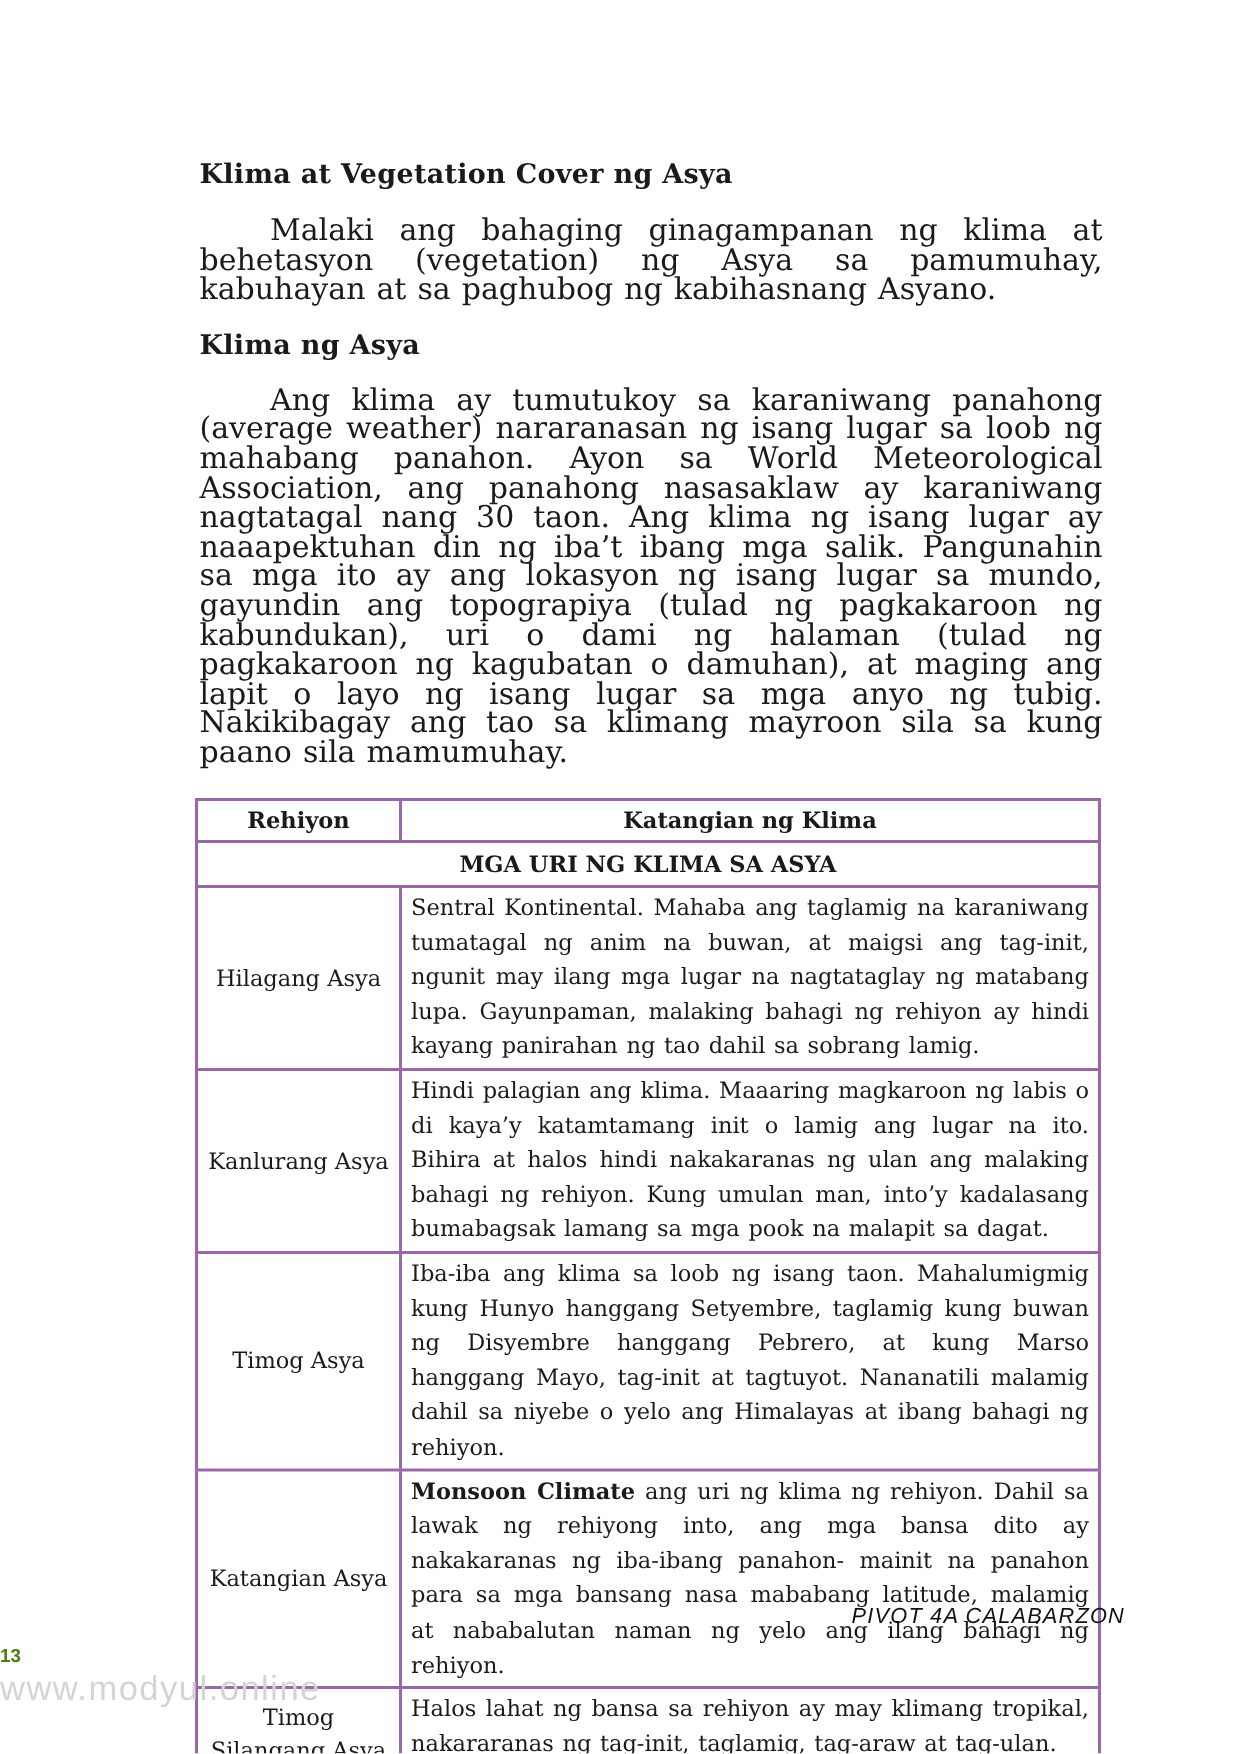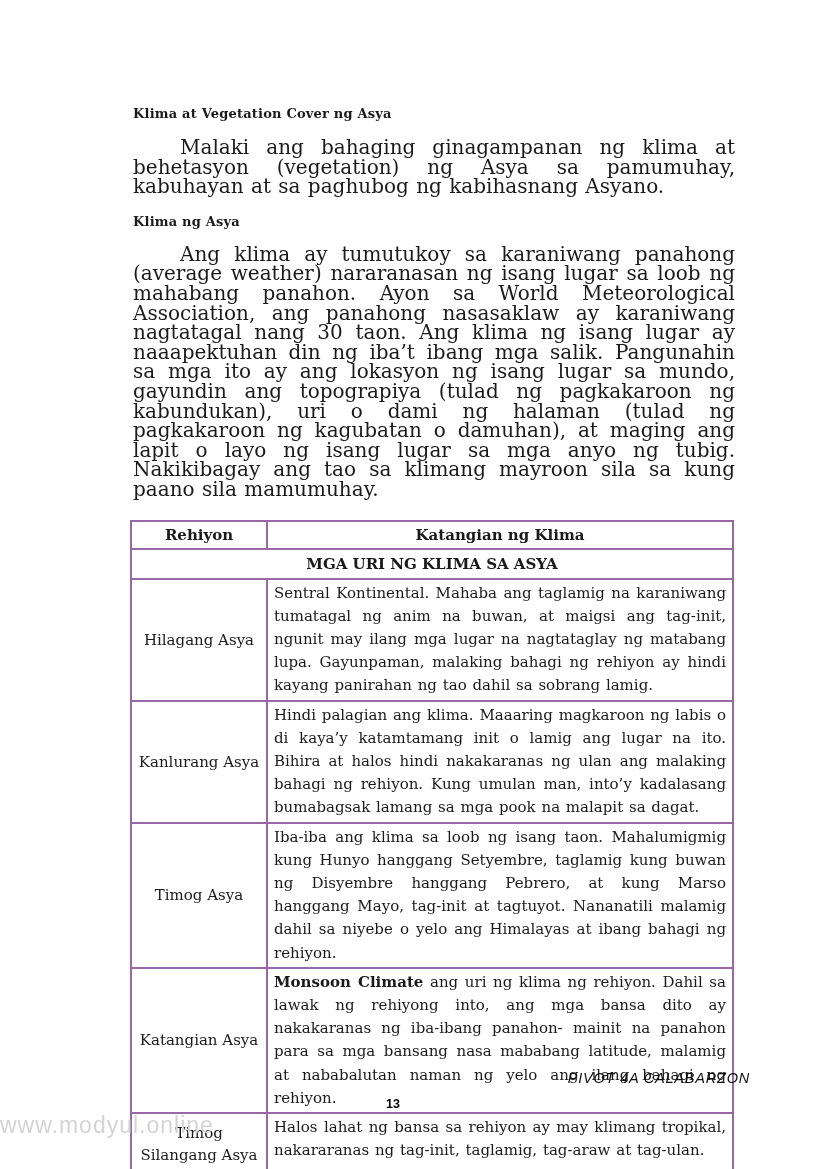--- a/index.html
+++ b/index.html
@@ -13,21 +13,21 @@
     overflow: hidden;
   }
   .content {
     position: absolute;
     left: 133px;
     top: 106px;
     width: 602px;
   }
   .doc-title, .doc-heading {
     font-weight: bold;
-    font-size: 13px;
+    font-size: 18px;
     margin: 0 0 17px 0;
     letter-spacing: 0.2px;
   }
   .doc-heading { margin: 0 0 16px 0; }
   .para {
     font-size: 20px;
     line-height: 19.6px;
     text-align: justify;
     text-indent: 47px;
     margin: 0 0 17px 0;
@@ -86,25 +86,25 @@
     font-style: italic;
     font-size: 14.5px;
     letter-spacing: 0.8px;
     color: #111111;
   }
   .page-number {
     position: absolute;
     left: 0;
     top: 1097px;
     width: 786px;
-    text-align: center;
+    text-align: left;
     font-family: "Liberation Sans", sans-serif;
     font-weight: bold;
     font-size: 12.5px;
-    color: #000000;
+    color: #4d7c0f;
   }
   .watermark {
     position: absolute;
     left: 0;
     top: 1112px;
     width: 696px;
     font-family: "Liberation Sans", sans-serif;
     font-size: 23px;
     letter-spacing: 1px;
     color: #d4d4d4;

